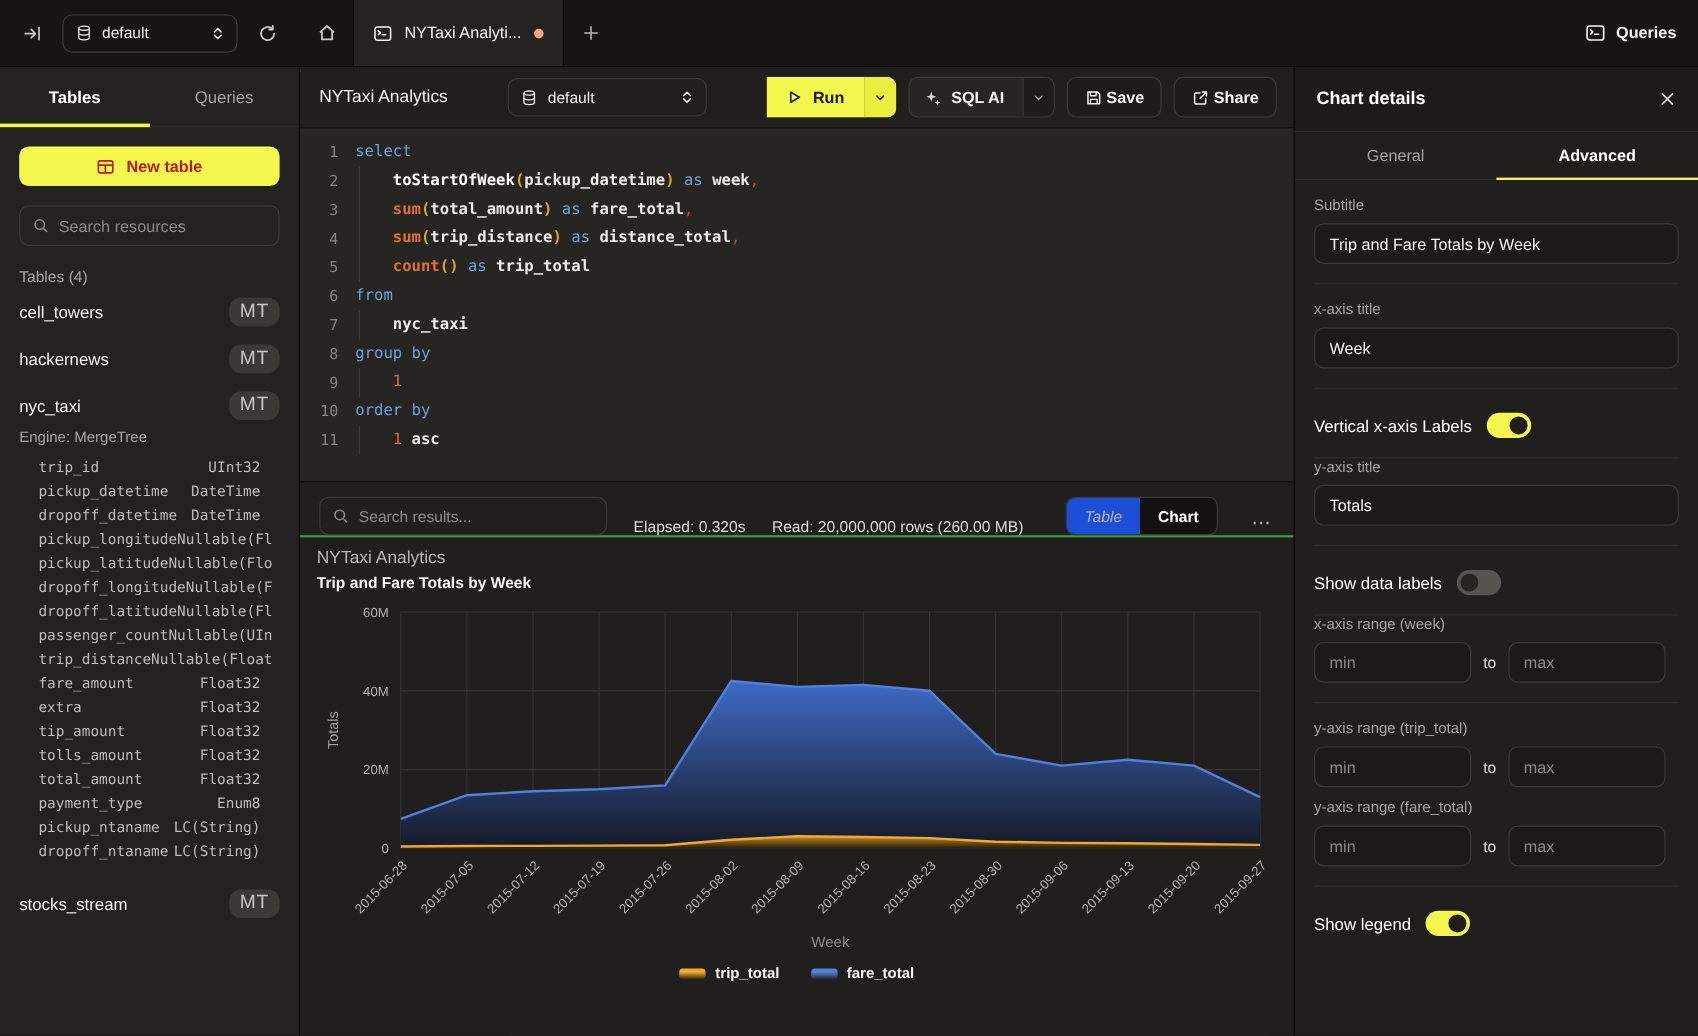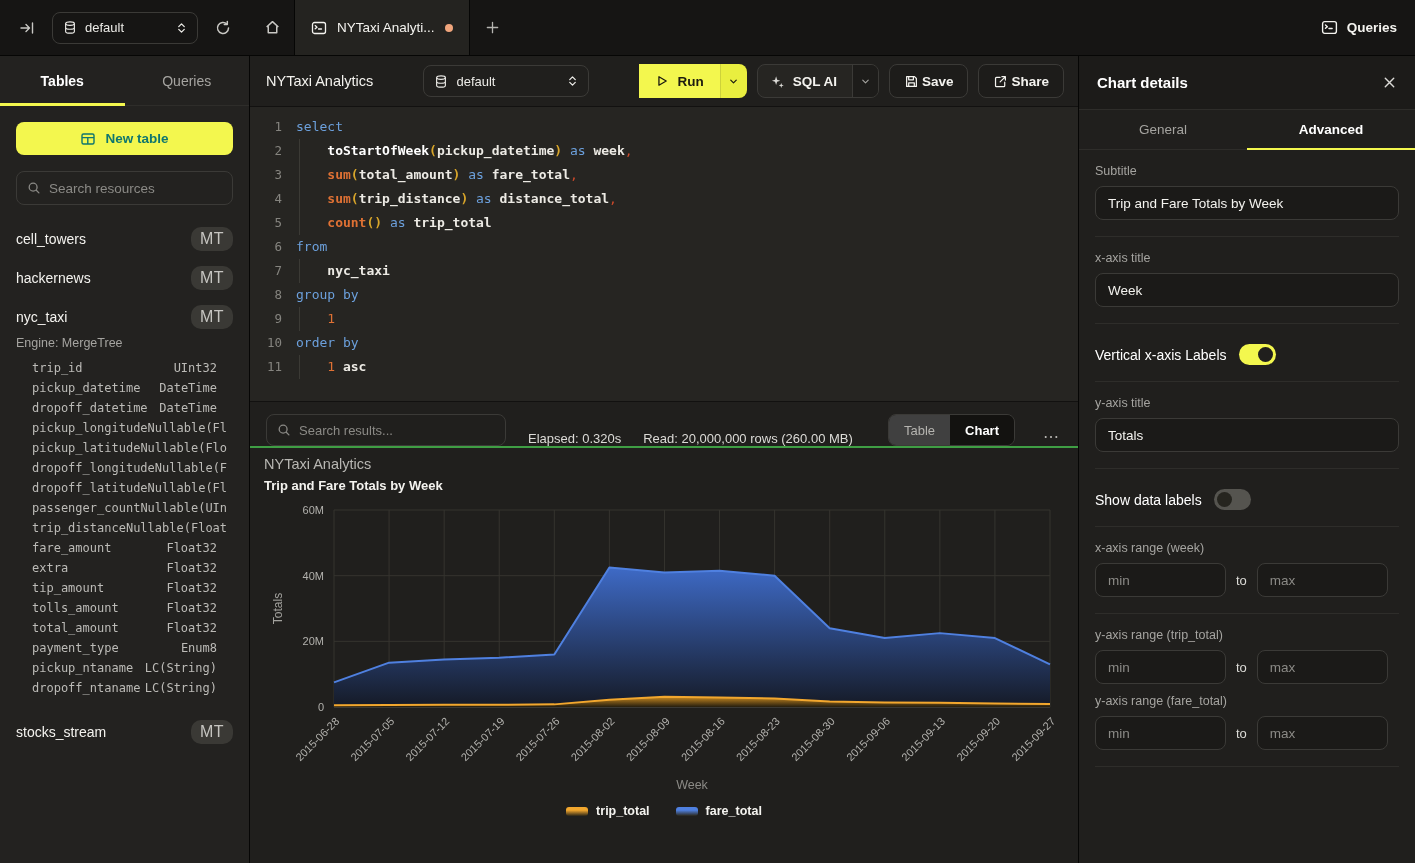--- a/index.html
+++ b/index.html
@@ -27,21 +27,21 @@
 
   
   .sidebar { position:absolute; top:56px; left:0; width:250px; bottom:0; background:#232220;
     border-right:1px solid #060605; }
   .sbtabs { height:50px; display:flex; border-bottom:1px solid #2e2d2a; }
   .sbtab { flex:1; display:flex; align-items:center; justify-content:center; font-size:14px;
     color:#a5a4a0; position:relative; cursor:pointer; }
   .sbtab.active { color:#fff; font-weight:600; }
   .sbtab.active::after { content:""; position:absolute; left:0; right:0; bottom:-1px; height:3px; background:#f3f74e; }
   .newtable { margin:16px; height:33px; background:#f3f74e; border-radius:8px; display:flex;
-    align-items:center; justify-content:center; gap:9px; color:#0f766e; font-size:13.5px; font-weight:600; cursor:pointer; }
+    align-items:center; justify-content:center; gap:9px; color:#b91c1c; font-size:13.5px; font-weight:600; cursor:pointer; }
   .sbsearch { margin:0 16px 14px; height:34px; border:1px solid #3b3a37; border-radius:8px;
     display:flex; align-items:center; gap:8px; padding:0 10px; color:#8b8a86; }
   .sbsearch input { flex:1; background:transparent; border:none; outline:none; color:#ecebe7;
     font-size:13.5px; font-family:"Liberation Sans", sans-serif; }
   .sbsearch input::placeholder { color:#8b8a86; }
   .sbsection { padding:4px 16px 2px; font-size:13px; color:#a5a4a0; }
   .tbl-item { display:flex; align-items:center; justify-content:space-between; padding:8px 16px 7px; cursor:pointer; }
   .tbl-name { font-size:14px; font-weight:500; color:#f4f3ef; }
   .badge { background:#3a3935; color:#c6c5c1; border-radius:10px; font-size:16px; font-weight:400;
     letter-spacing:.5px; padding:3px 9px; }
@@ -88,21 +88,21 @@
     background:#201f1d; border-top:1px solid #121110; }
   .rsearch { width:240px; height:32px; border:1px solid #3b3a37; border-radius:8px; display:flex;
     align-items:center; gap:8px; padding:0 10px; color:#8b8a86; flex:0 0 auto; }
   .rsearch input { flex:1; min-width:0; background:transparent; border:none; outline:none;
     color:#ecebe7; font-size:13px; font-family:"Liberation Sans", sans-serif; }
   .rsearch input::placeholder { color:#8b8a86; }
   .rstat { font-size:13px; color:#dcdbd7; white-space:nowrap; }
   .seg { margin-left:auto; display:flex; border:1px solid #3b3a37; border-radius:8px; overflow:hidden;
     height:32px; flex:0 0 auto; }
   .seg > div { display:flex; align-items:center; padding:0 15px; font-size:13px; cursor:pointer; }
-  .seg .inactive { background:#404040; color:#b5b4b0; }
+  .seg .inactive { background:#1d4ed8; color:#b5b4b0;font-style:italic; }
   .seg .active { background:#131210; color:#fff; font-weight:600; }
   .moredots { color:#b5b4b0; font-size:16px; letter-spacing:1px; padding:0 6px; cursor:pointer; }
   .greenline { height:2px; background:#3f9e44; }
 
   
   .chartpanel { position:relative; height:415px; background:#201f1d; }
   .chart-legend { position:absolute; left:0; right:0; top:356px; display:flex; justify-content:center;
     gap:26px; align-items:center; }
   .leg-item { display:flex; align-items:center; gap:8px; font-size:12.5px; font-weight:600; color:#f4f3ef; cursor:pointer; }
   .leg-swatch { width:22px; height:9px; border-radius:3px; }
@@ -119,21 +119,21 @@
     color:#a5a4a0; position:relative; cursor:pointer; }
   .rp-tab.active { color:#fff; font-weight:600; }
   .rp-tab.active::after { content:""; position:absolute; left:0; right:0; bottom:-1px; height:2.5px; background:#f3f74e; }
   .rp-body { padding:14px 16px 0; }
   .fgroup { padding-bottom:16px; margin-bottom:14px; border-bottom:1px solid #2e2d2a; }
   .fgroup.nb { border-bottom:none; margin-bottom:6px; }
   .flabel { font-size:12.5px; color:#a5a4a0; margin-bottom:8px; }
   .finput { width:100%; height:34px; background:#1b1a18; border:1px solid #3b3a37; border-radius:8px;
     padding:0 12px; color:#f4f3ef; font-size:13.5px; outline:none; font-family:"Liberation Sans", sans-serif; }
   .finput::placeholder { color:#8b8a86; }
-  .togrow { display:flex; align-items:center; gap:12px; padding:6px 0 16px; margin-bottom:14px;
+  .togrow { display:flex; align-items:center; gap:12px; padding:6px 0 16px; 
     border-bottom:1px solid #2e2d2a;text-align:center; }
   .togrow.nb { border-bottom:none; }
   .toglabel { font-size:14px; font-weight:500; color:#fff; }
   .toggle { width:37px; height:21px; border-radius:11px; position:relative; cursor:pointer; flex:0 0 auto; }
   .toggle .knob { position:absolute; top:3px; width:15px; height:15px; border-radius:50%; }
   .toggle.on { background:#f3f74e; }
   .toggle.on .knob { right:3px; background:#201f1d; }
   .toggle.off { background:#55544f; }
   .toggle.off .knob { left:3px; background:#26251f; }
   .rangerow { display:flex; align-items:center; gap:10px; }
@@ -234,20 +234,21 @@
   </div>
   <div class="sbsearch">
     <span>
       <svg width="14" height="14" viewBox="0 0 16 16" fill="none" stroke="currentColor" stroke-width="1.5" stroke-linecap="round">
           <circle cx="7" cy="7" r="4.5"></circle>
           <path d="m10.6 10.6 3 3"></path>
         </svg>
     </span>
     <input placeholder="Search resources" style="">
   </div>
+  <div class="sbsection">Tables (4)</div>
   <div id="tables-list">
       <div class="tbl-item">
         <span class="tbl-name">cell_towers</span>
         <span class="badge">MT</span>
       </div>
       <div class="tbl-item">
         <span class="tbl-name">hackernews</span>
         <span class="badge">MT</span>
       </div>
       <div class="tbl-item">
@@ -608,14 +609,20 @@
       </div>
     </div>
     <div class="fgroup">
       <div class="flabel">y-axis range (fare_total)</div>
       <div class="rangerow">
         <input class="finput" placeholder="min" style="">
         <span class="toword">to</span>
         <input class="finput" placeholder="max" style="">
       </div>
     </div>
+    <div class="togrow nb">
+      <div class="toglabel">Show legend</div>
+      <div class="toggle on">
+          <div class="knob"></div>
+        </div>
+    </div>
   </div>
 </div>
 
 </body></html>

